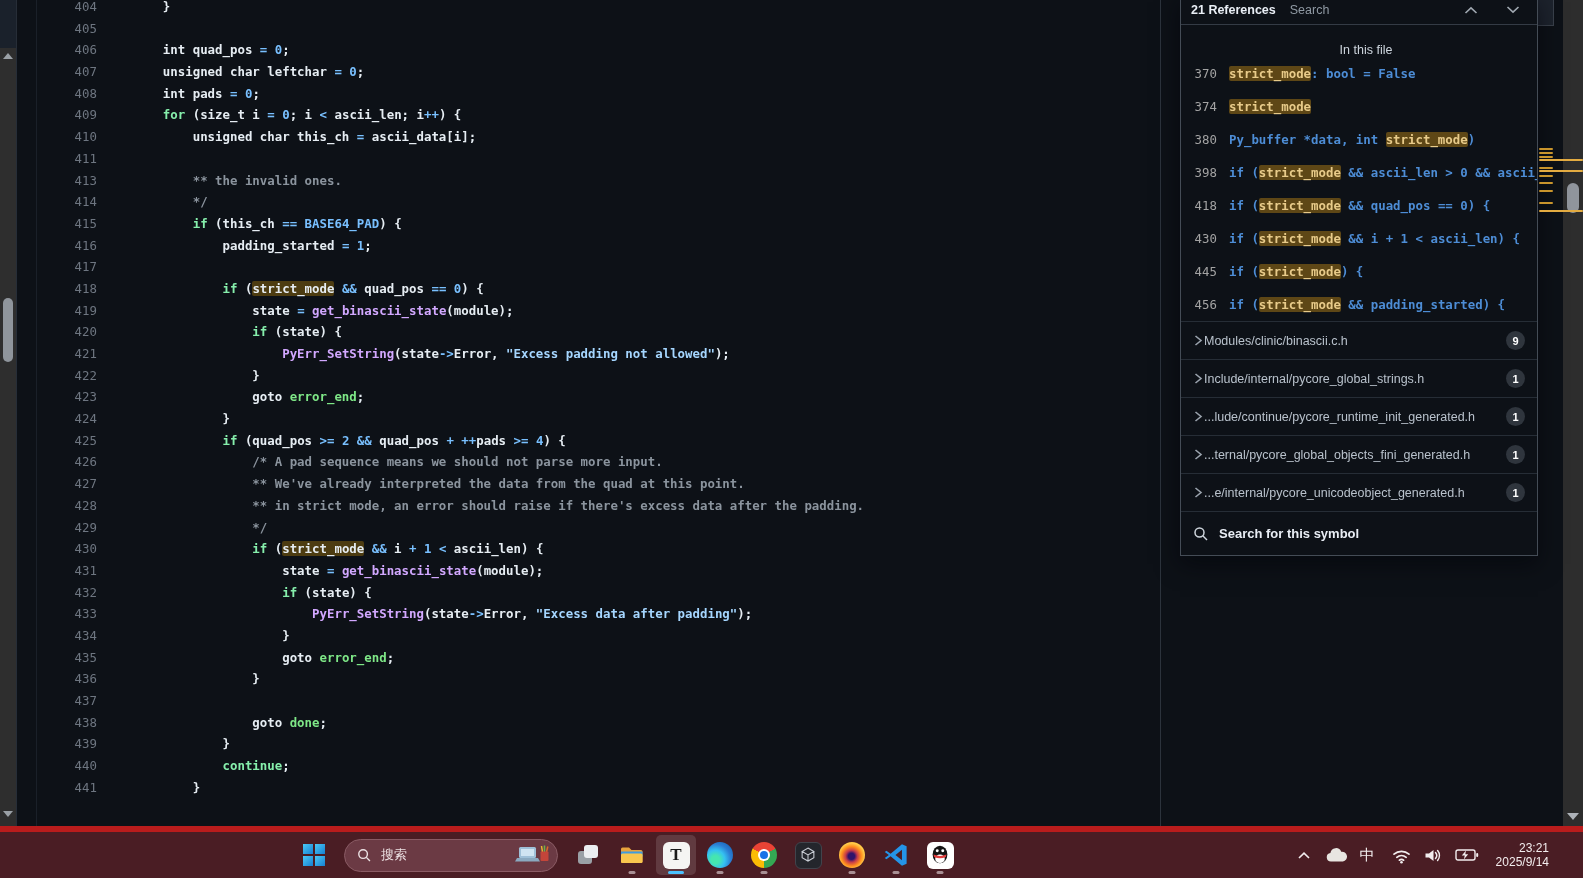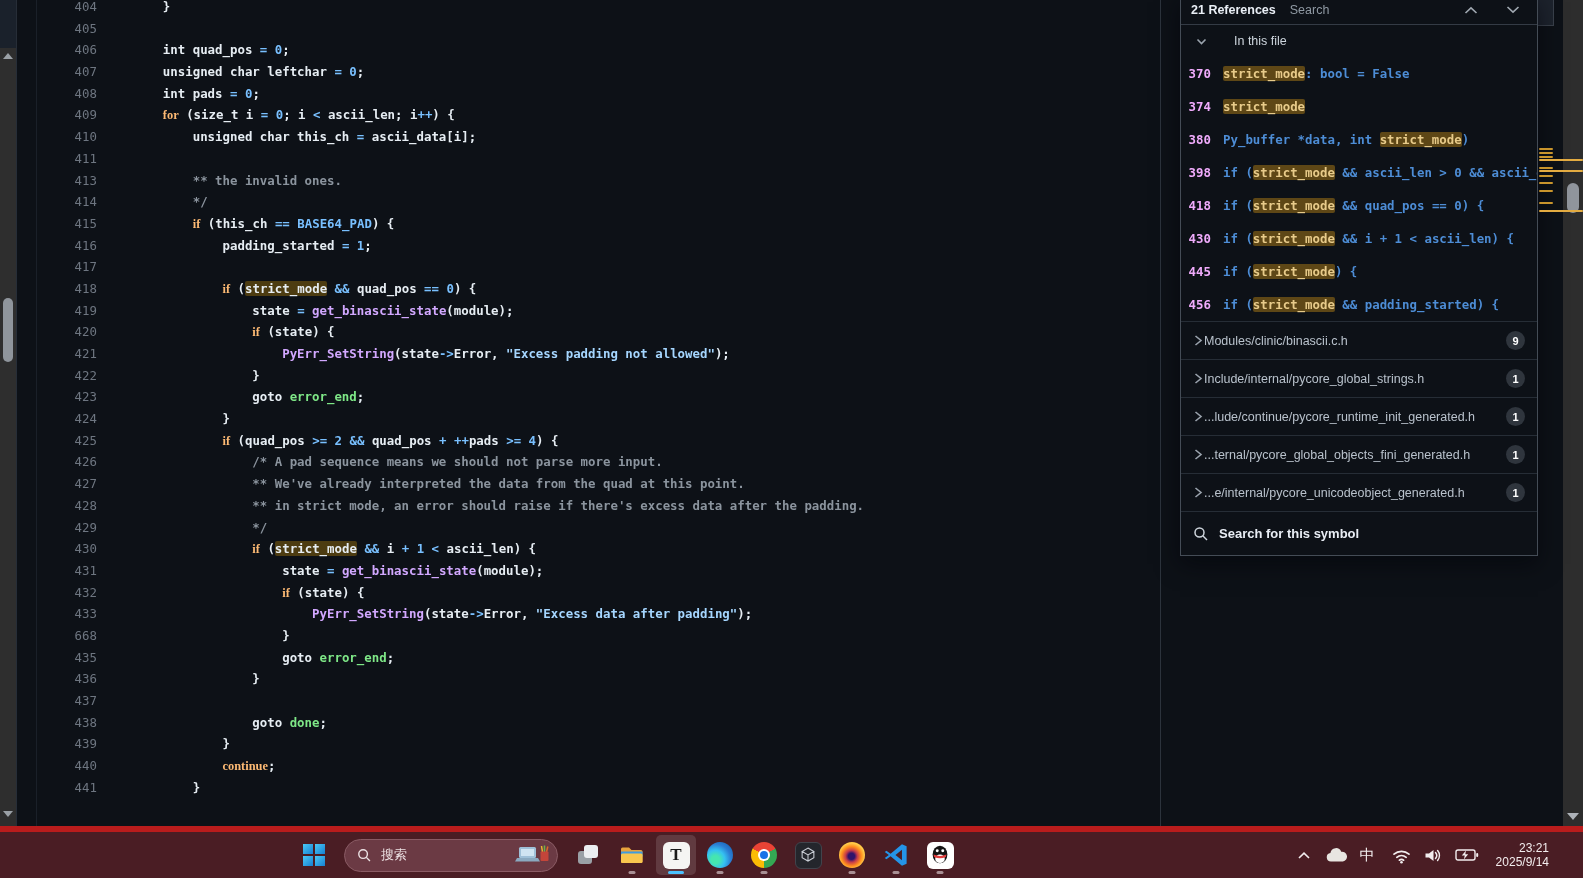--- a/index.html
+++ b/index.html
@@ -24,21 +24,21 @@
 
   
   #code-rows {
     position:absolute; left:0; top:-4px; width:1158px; overflow:hidden;
     font-family:"DejaVu Sans Mono", monospace; font-size:12.4px; font-weight:bold;
   }
   .crow { display:flex; height:21.7px; line-height:21.8px; white-space:pre; }
   .ln { width:97px; text-align:right; color:#6e7681; font-weight:normal; flex:none; }
   .ctext { padding-left:36px; }
   .tk-p { color:#e6edf3; }
-  .tk-k { color:#fdba74;font-family:Liberation Serif, serif; }
+  .tk-k { color:#86efac; }
   .tk-o { color:#79c0ff; }
   .tk-f { color:#d2a8ff; }
   .tk-s { color:#a5d6ff; }
   .tk-c { color:#8b949e; }
   .tk-g { color:#7ee787; }
   .tk-hl { color:#e6edf3; background:#4d3c11; border-radius:2px; }
 
   .divider { position:absolute; left:1160px; top:0; bottom:0; width:1px; background:#2c333c; }
 
   
@@ -53,24 +53,24 @@
   .mini-widget { position:absolute; left:1521px; top:0; width:33px; height:26px; background:#1d232d; border:1px solid #3a414b; border-top:none; }
   .mini-widget svg { position:absolute; left:2px; top:2px; }
 
   
   .refs { position:absolute; left:1180px; top:-6px; width:358px; background:#0d1117;
           border:1px solid #444c56; box-shadow:0 8px 22px rgba(1,4,9,.55); }
   .rp-header { height:30px; display:flex; align-items:center; padding:0 10px; border-bottom:1px solid #343b45; }
   .rp-title { font-weight:bold; color:#e9eef5; font-size:12.5px; }
   .rp-search { color:#8f99a3; font-size:12.5px; margin-left:14px; }
   .rp-nav { margin-left:auto; display:flex; gap:26px; padding-right:6px; }
-  .rp-section { height:32px; display:flex; align-items:center; padding-left:14px; gap:26px; color:#cdd5dd; font-size:12.5px; }
+  .rp-section { height:32px; display:flex; align-items:center; padding-left:14px; gap:18px; color:#cdd5dd; font-size:12.5px;flex-direction:column; }
   .rp-result { height:33px; display:flex; align-items:center; white-space:pre; overflow:hidden;
                font-family:"DejaVu Sans Mono", monospace; font-size:12.4px; font-weight:bold; cursor:default; }
-  .rp-result .rn { width:30px; text-align:right; color:#f0abfc; font-weight:bold; flex:none; }
+  .rp-result .rn { width:30px; text-align:right; color:#a3a3a3; font-weight:normal; flex:none; margin-left:6px; }
   .rp-result .rcode { margin-left:12px; }
   .rs-b { color:#4d8dd6; }
   .rs-hl { color:#e8cb8a; background:#5e4716; border-radius:2px; }
   .rp-group { height:38px; display:flex; align-items:center; border-top:1px solid #262d36; padding:0 12px; gap:1px; }
   .rp-group .gname { color:#b9c2cc; font-size:12.5px; flex:1; white-space:nowrap; overflow:hidden; }
   .badge { min-width:19px; height:19px; border-radius:10px; background:#2f353d; color:#fff; font-size:11px; font-weight:bold;
            display:flex; align-items:center; justify-content:center; padding:0 5px; }
   .rp-footer { height:44px; display:flex; align-items:center; gap:10px; border-top:1px solid #262d36; padding:0 12px;
                color:#e9eef5; font-weight:bold; font-size:13px; }
 
@@ -148,21 +148,21 @@
         <div class="crow"><span class="ln">424</span><span class="ctext"><span class="tk-p">            }</span></span></div>
         <div class="crow"><span class="ln">425</span><span class="ctext"><span class="tk-p">            </span><span class="tk-k">if</span><span class="tk-p"> (quad_pos </span><span class="tk-o">&gt;=</span><span class="tk-p"> </span><span class="tk-o">2</span><span class="tk-p"> </span><span class="tk-o">&amp;&amp;</span><span class="tk-p"> quad_pos </span><span class="tk-o">+</span><span class="tk-p"> </span><span class="tk-o">++</span><span class="tk-p">pads </span><span class="tk-o">&gt;=</span><span class="tk-p"> </span><span class="tk-o">4</span><span class="tk-p">) {</span></span></div>
         <div class="crow"><span class="ln">426</span><span class="ctext"><span class="tk-c">                /* A pad sequence means we should not parse more input.</span></span></div>
         <div class="crow"><span class="ln">427</span><span class="ctext"><span class="tk-c">                ** We've already interpreted the data from the quad at this point.</span></span></div>
         <div class="crow"><span class="ln">428</span><span class="ctext"><span class="tk-c">                ** in strict mode, an error should raise if there's excess data after the padding.</span></span></div>
         <div class="crow"><span class="ln">429</span><span class="ctext"><span class="tk-c">                */</span></span></div>
         <div class="crow"><span class="ln">430</span><span class="ctext"><span class="tk-p">                </span><span class="tk-k">if</span><span class="tk-p"> (</span><span class="tk-hl">strict_mode</span><span class="tk-p"> </span><span class="tk-o">&amp;&amp;</span><span class="tk-p"> i </span><span class="tk-o">+</span><span class="tk-p"> </span><span class="tk-o">1</span><span class="tk-p"> </span><span class="tk-o">&lt;</span><span class="tk-p"> ascii_len) {</span></span></div>
         <div class="crow"><span class="ln">431</span><span class="ctext"><span class="tk-p">                    state </span><span class="tk-o">=</span><span class="tk-p"> </span><span class="tk-f">get_binascii_state</span><span class="tk-p">(module);</span></span></div>
         <div class="crow"><span class="ln">432</span><span class="ctext"><span class="tk-p">                    </span><span class="tk-k">if</span><span class="tk-p"> (state) {</span></span></div>
         <div class="crow"><span class="ln">433</span><span class="ctext"><span class="tk-p">                        </span><span class="tk-f">PyErr_SetString</span><span class="tk-p">(state</span><span class="tk-o">-&gt;</span><span class="tk-p">Error, </span><span class="tk-s">"Excess data after padding"</span><span class="tk-p">);</span></span></div>
-        <div class="crow"><span class="ln">668</span><span class="ctext"><span class="tk-p">                    }</span></span></div>
+        <div class="crow"><span class="ln">434</span><span class="ctext"><span class="tk-p">                    }</span></span></div>
         <div class="crow"><span class="ln">435</span><span class="ctext"><span class="tk-p">                    goto </span><span class="tk-g">error_end</span><span class="tk-p">;</span></span></div>
         <div class="crow"><span class="ln">436</span><span class="ctext"><span class="tk-p">                }</span></span></div>
         <div class="crow"><span class="ln">437</span><span class="ctext"></span></div>
         <div class="crow"><span class="ln">438</span><span class="ctext"><span class="tk-p">                goto </span><span class="tk-g">done</span><span class="tk-p">;</span></span></div>
         <div class="crow"><span class="ln">439</span><span class="ctext"><span class="tk-p">            }</span></span></div>
         <div class="crow"><span class="ln">440</span><span class="ctext"><span class="tk-p">            </span><span class="tk-k">continue</span><span class="tk-p">;</span></span></div>
         <div class="crow"><span class="ln">441</span><span class="ctext"><span class="tk-p">        }</span></span></div>
       </div>
 
     <div class="divider"></div>

